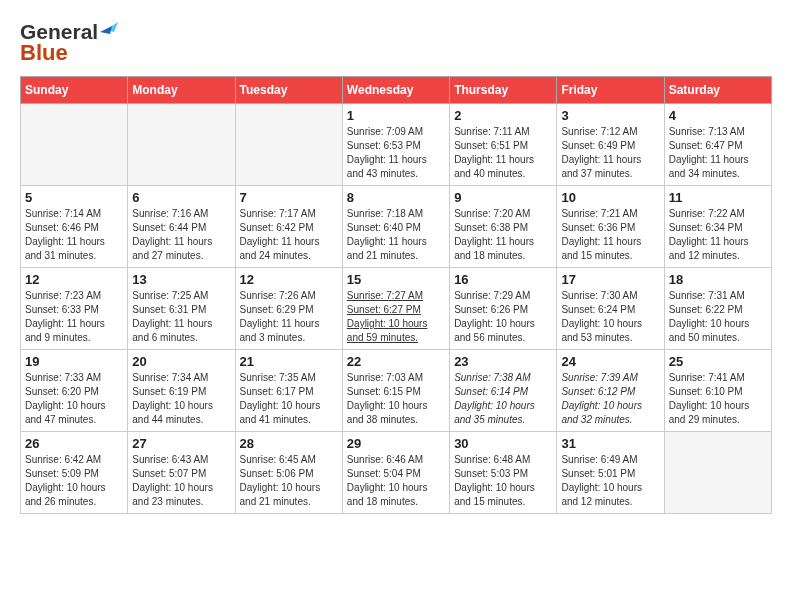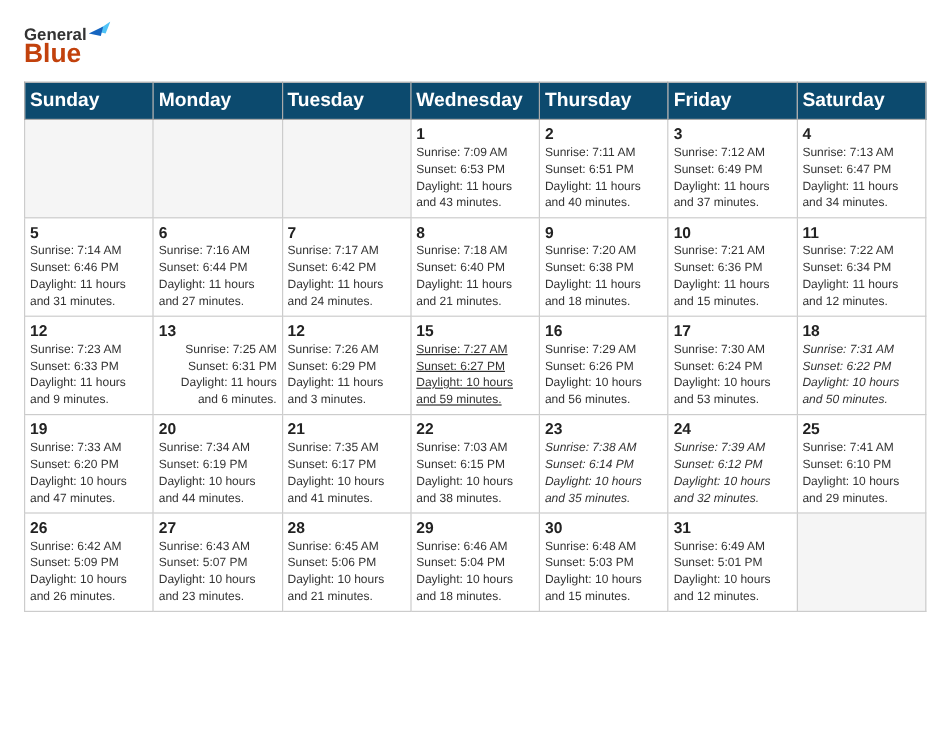--- a/index.html
+++ b/index.html
@@ -32,23 +32,23 @@
     .location {
       font-size: 16px;
       color: #444;
     }
     table {
       width: 100%;
       border-collapse: collapse;
       table-layout: fixed;
     }
     th {
-      background-color: #0c4a6e;
+      background-color: #ef4444;
       color: #fff;
-      font-size: 16px;
+      font-size: 12px;
       font-weight: bold;
       padding: 6px 4px;
       text-align: left;
       border: 1px solid #aaa;
     }
     td {
       border: 1px solid #ccc;
       vertical-align: top;
       padding: 4px 4px;
       font-size: 10.5px;
@@ -73,21 +73,21 @@
     tr:nth-child(even) td:not(.empty) {
       background: #fff;
     }
   </style>
 </head>
 <body>
 
 <div class="header">
   <div class="logo">
     <div style="display:flex;align-items:center;">
-      <span style="font-size:14px;font-weight:bold;color:#333;">General</span>
+      <span style="font-size:21px;font-weight:bold;color:#333;">General</span>
       <svg width="18" height="18" viewBox="0 0 18 18" style="margin-left:2px;margin-top:-6px;">
         <polygon points="6,10 18,2 14,12" fill="#4fc3f7"></polygon>
         <polygon points="0,12 12,6 10,14" fill="#1565c0"></polygon>
       </svg>
     </div>
     <span style="font-size:22px;font-weight:bold;color:#c2410c;margin-top:-4px;">Blue</span>
   </div>
   <div class="title-block">
     <div class="month-title"></div>
     <div class="location"></div>
@@ -194,21 +194,21 @@
       <tr>
         <td>
           <span class="day-number">12</span>
           <div class="day-info" style="white-space: pre-line;">Sunrise: 7:23 AM
 Sunset: 6:33 PM
 Daylight: 11 hours
 and 9 minutes.</div>
         </td>
         <td>
           <span class="day-number">13</span>
-          <div class="day-info" style="white-space: pre-line; text-align: right;">Sunrise: 7:25 AM
+          <div class="day-info" style="white-space: pre-line;">Sunrise: 7:25 AM
 Sunset: 6:31 PM
 Daylight: 11 hours
 and 6 minutes.</div>
         </td>
         <td>
           <span class="day-number">12</span>
           <div class="day-info" style="white-space: pre-line;">Sunrise: 7:26 AM
 Sunset: 6:29 PM
 Daylight: 11 hours
 and 3 minutes.</div>
@@ -229,21 +229,21 @@
         </td>
         <td>
           <span class="day-number">17</span>
           <div class="day-info" style="white-space: pre-line;">Sunrise: 7:30 AM
 Sunset: 6:24 PM
 Daylight: 10 hours
 and 53 minutes.</div>
         </td>
         <td>
           <span class="day-number">18</span>
-          <div class="day-info" style="white-space: pre-line; font-style: italic;">Sunrise: 7:31 AM
+          <div class="day-info" style="white-space: pre-line;">Sunrise: 7:31 AM
 Sunset: 6:22 PM
 Daylight: 10 hours
 and 50 minutes.</div>
         </td>
       </tr>
       <tr>
         <td>
           <span class="day-number">19</span>
           <div class="day-info" style="white-space: pre-line;">Sunrise: 7:33 AM
 Sunset: 6:20 PM

